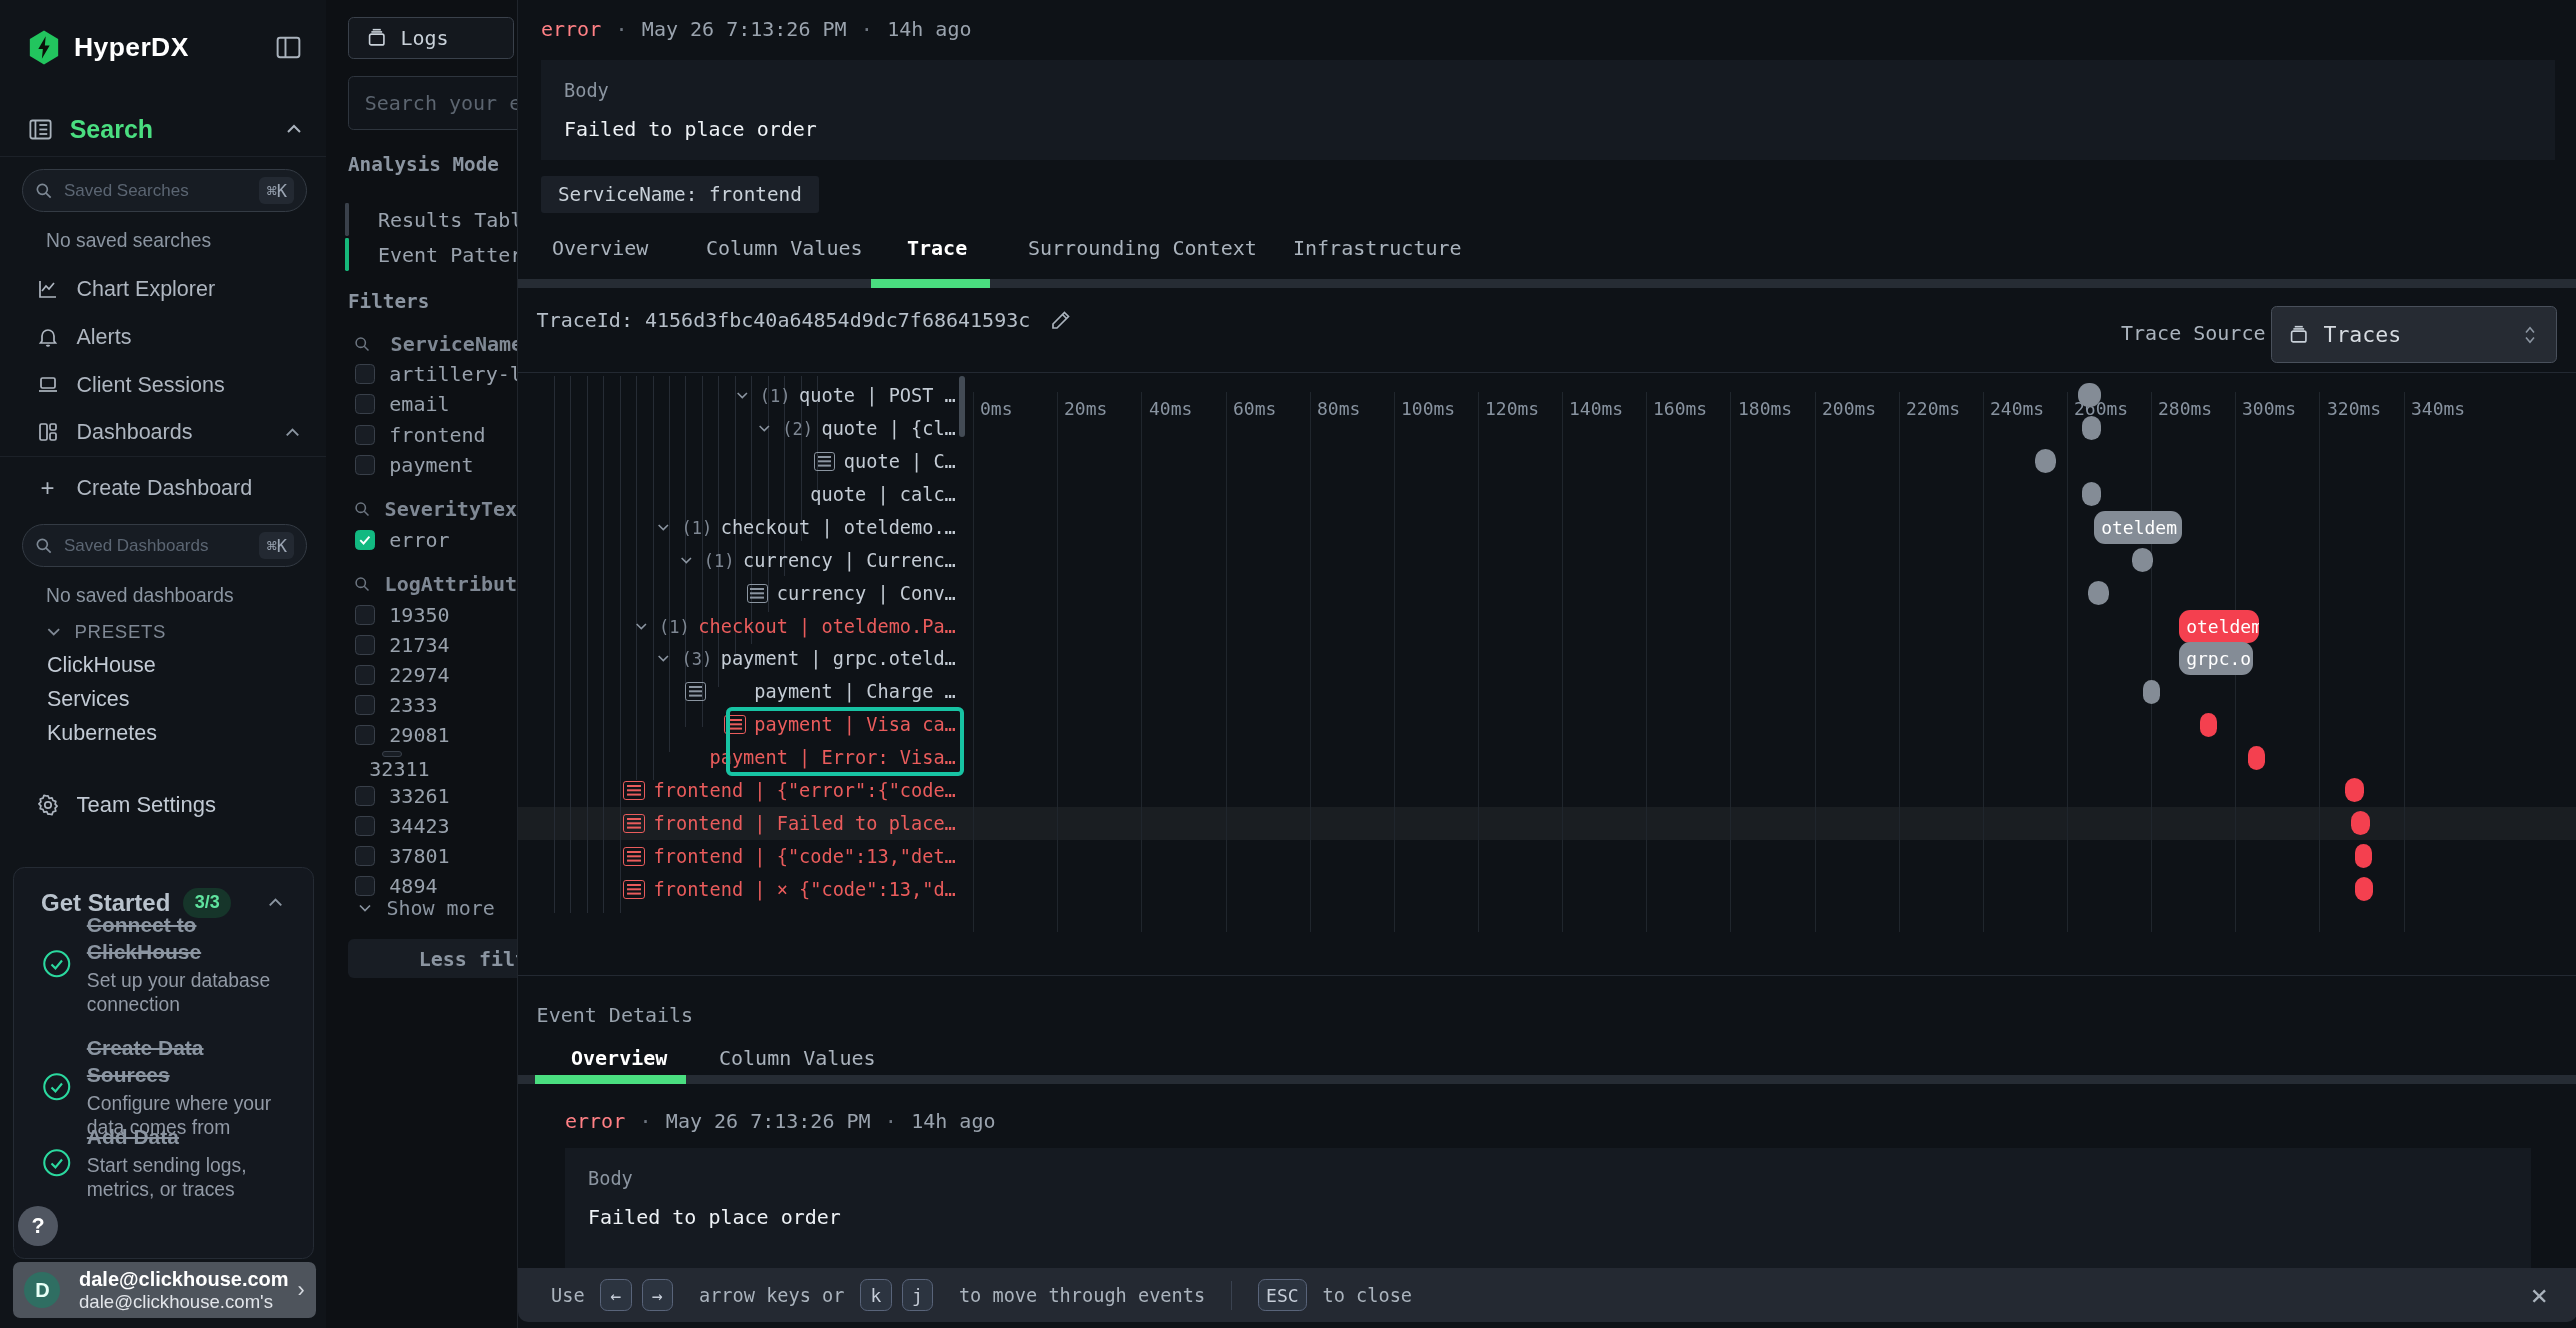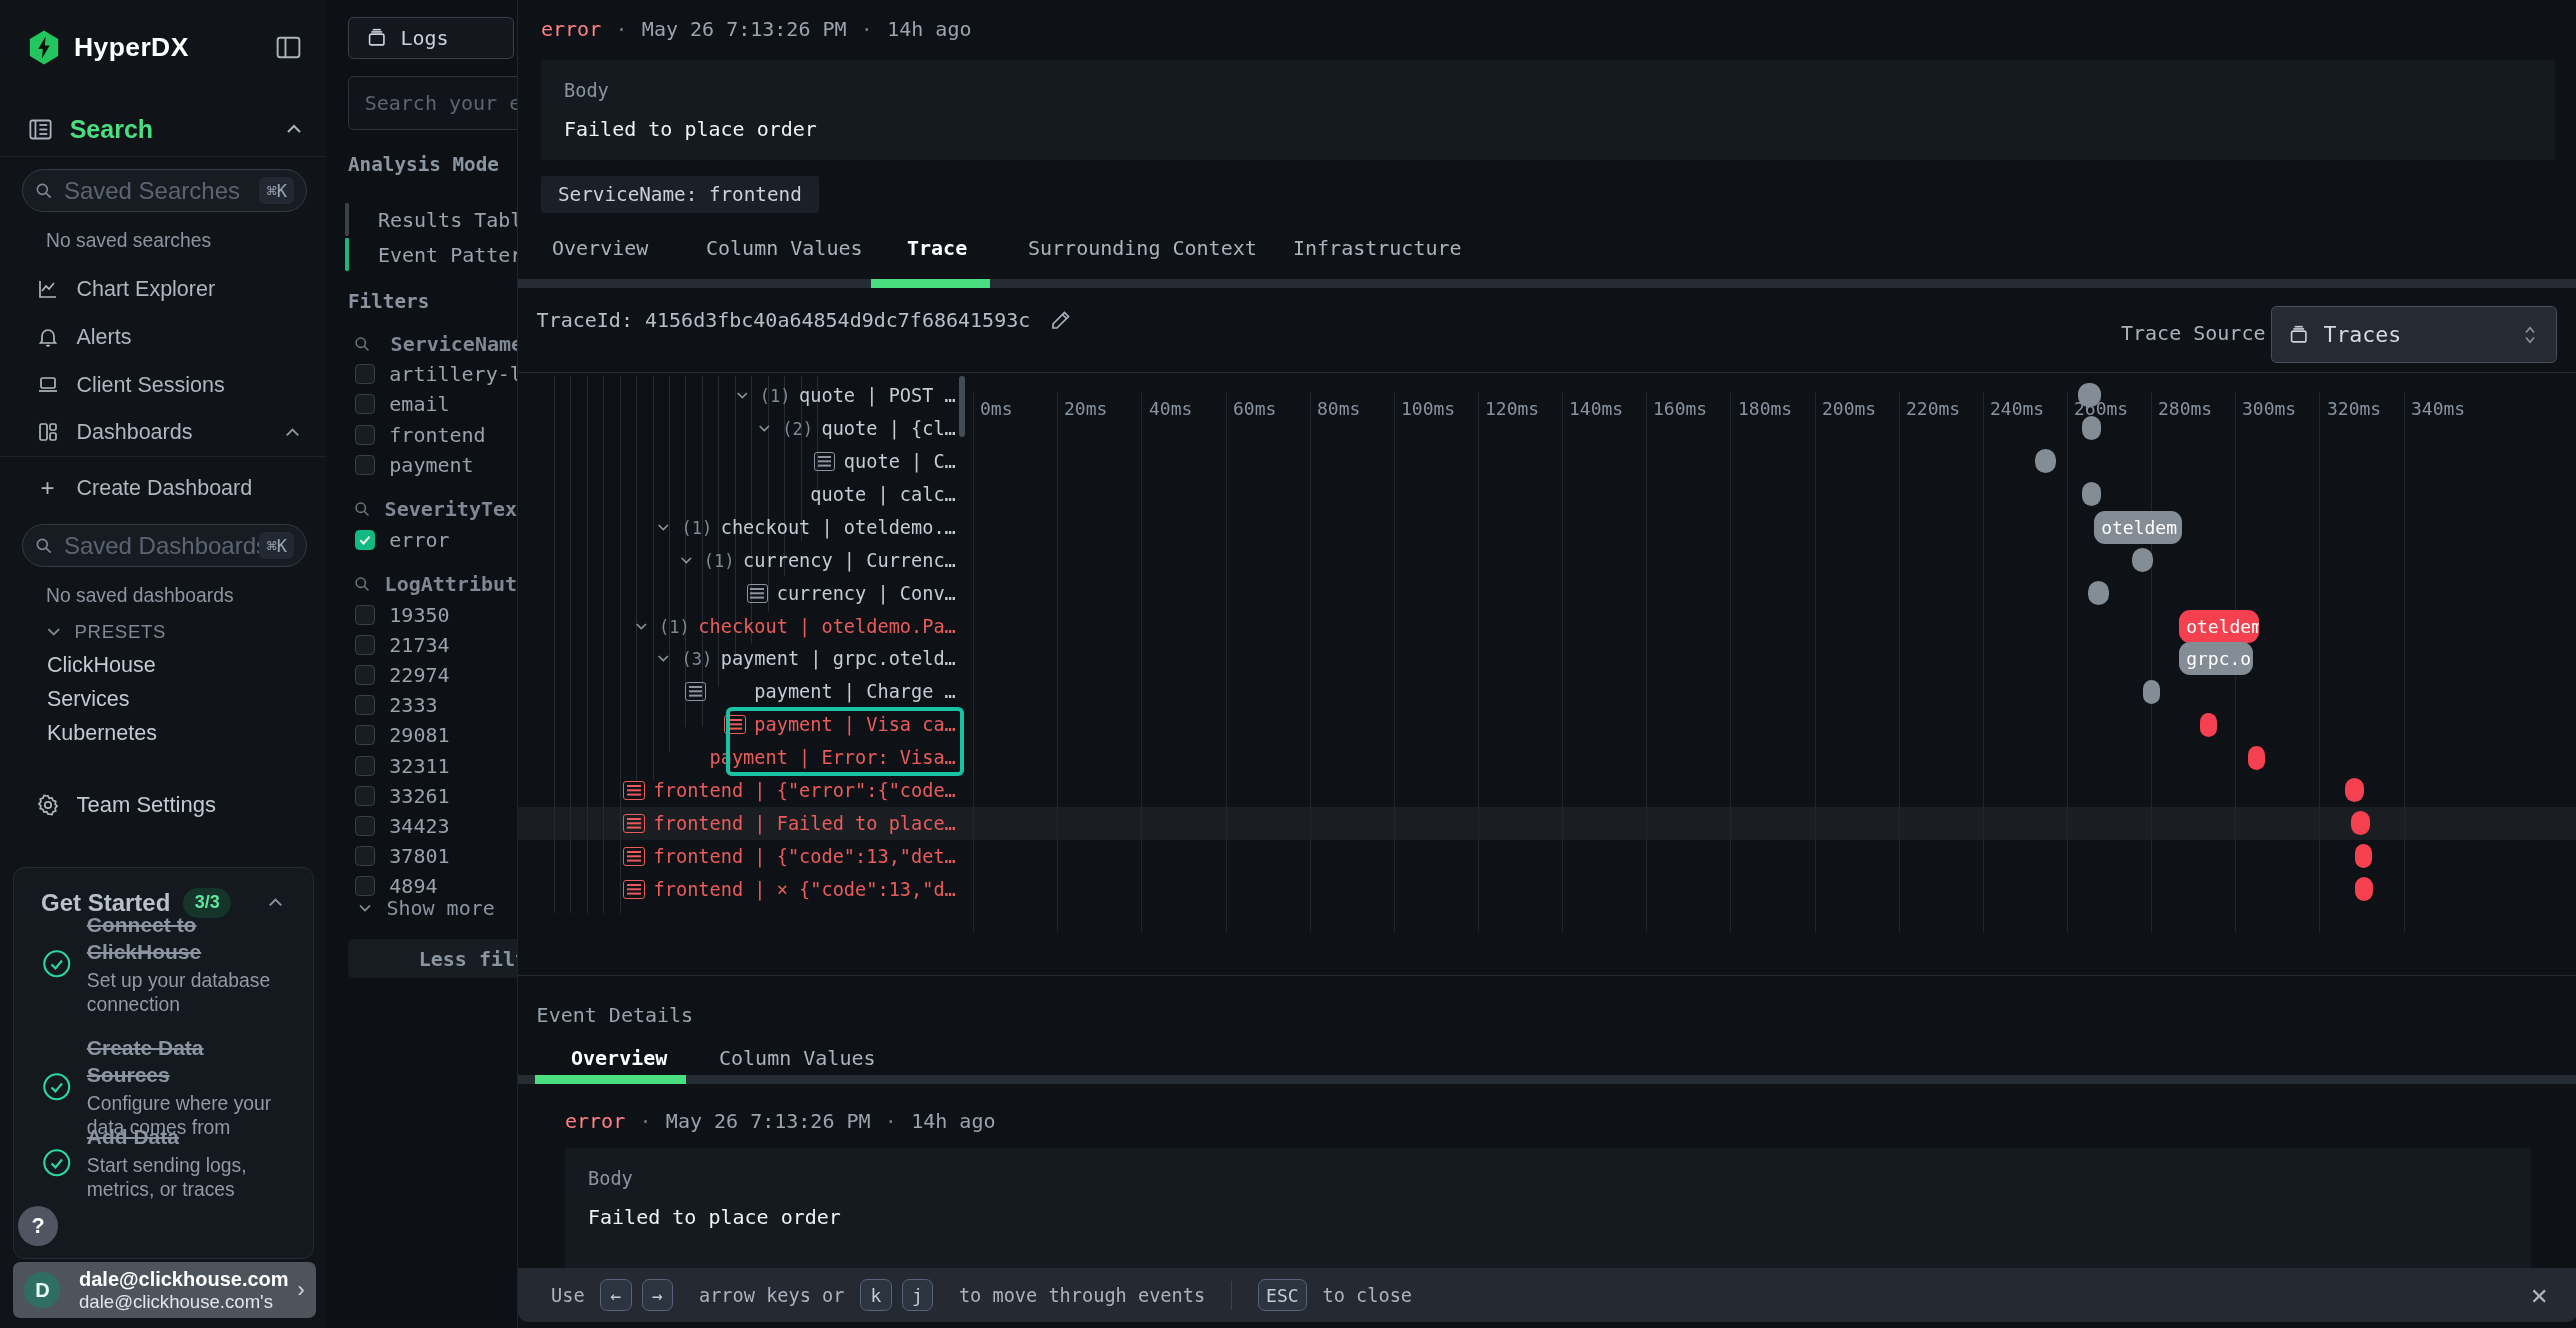--- a/index.html
+++ b/index.html
@@ -11,21 +11,21 @@
   
   .sidebar{position:absolute;left:0;top:0;width:326px;height:1328px;background:#101419;border-right:0.7px solid #1d222a;}
   .logo-row{position:absolute;left:27px;top:29px;width:279px;height:37px;display:flex;align-items:center;}
   .logo-title{font-size:26.5px;font-weight:bold;color:#fff;margin-left:13px;letter-spacing:0.4px;}
   .panel-icon{position:absolute;right:2.9px;top:4.3px;}
   .search-row{position:absolute;left:27px;top:112px;width:279px;height:34px;display:flex;align-items:center;}
   .search-row .lbl{font-size:25px;font-weight:bold;color:#4ade80;margin-left:15.7px;}
   .side-hr{position:absolute;left:0;width:326px;height:0.7px;background:#1c2128;}
   .pill{position:absolute;left:21.5px;width:285px;height:43px;border:0.7px solid #343b44;background:#171c23;
         border-radius:23px;display:flex;align-items:center;padding:0 11.4px;box-sizing:border-box;}
-  .pill .ph{color:#5b6572;font-size:24px;margin-left:10px;flex:1;white-space:nowrap;overflow:hidden;}
+  .pill .ph{color:#5b6572;font-size:17px;margin-left:10px;flex:1;white-space:nowrap;overflow:hidden;}
   .kbd-chip{background:#232932;color:#9aa4b2;font-size:17px;border-radius:5.7px;padding:3.6px 7.2px;}
   .muted{color:#8b95a1;font-size:19.3px;}
   .nav-item{position:absolute;left:4px;width:326px;height:42px;display:flex;align-items:center;padding-left:31.5px;box-sizing:border-box;color:#aeb6c0;font-size:21.5px;}
   .nav-item .icn{width:24px;display:flex;justify-content:center;}
   .nav-item .nlbl{margin-left:17px;flex:1;}
   .preset-link{position:absolute;left:47px;color:#c2cad4;font-size:21.5px;}
   .presets-row{position:absolute;left:43px;display:flex;align-items:center;color:#7f8894;font-size:18.6px;letter-spacing:0.7px;}
   .gs-card{position:absolute;left:13px;top:867px;width:301px;height:392px;background:#14181f;border:0.7px solid #252b34;border-radius:11.4px;box-sizing:border-box;}
   .gs-head{position:absolute;left:27px;top:20px;width:246px;display:flex;align-items:center;}
   .gs-title{font-size:24px;font-weight:bold;color:#b9c2cc;}
@@ -406,21 +406,21 @@
           <span class="flbl">22974</span>
         </div>
         <div class="fitem" style="top: 690px;">
           <span class="cbox"></span>
           <span class="flbl">2333</span>
         </div>
         <div class="fitem" style="top: 720px;">
           <span class="cbox"></span>
           <span class="flbl">29081</span>
         </div>
-        <div class="fitem" style="top: 751px;">
+        <div class="fitem" style="top: 751px; flex-direction: column;">
           <span class="cbox"></span>
           <span class="flbl">32311</span>
         </div>
         <div class="fitem" style="top: 781px;">
           <span class="cbox"></span>
           <span class="flbl">33261</span>
         </div>
         <div class="fitem" style="top: 811px;">
           <span class="cbox"></span>
           <span class="flbl">34423</span>

